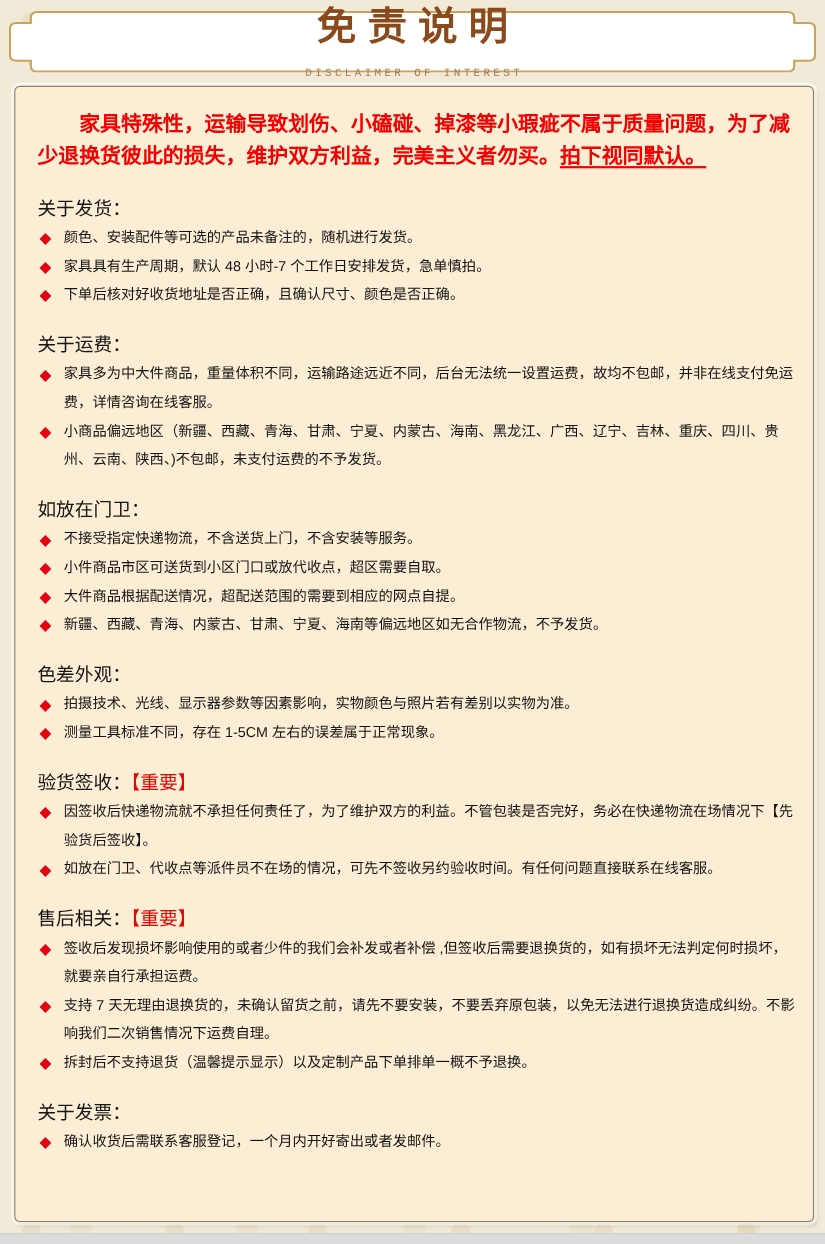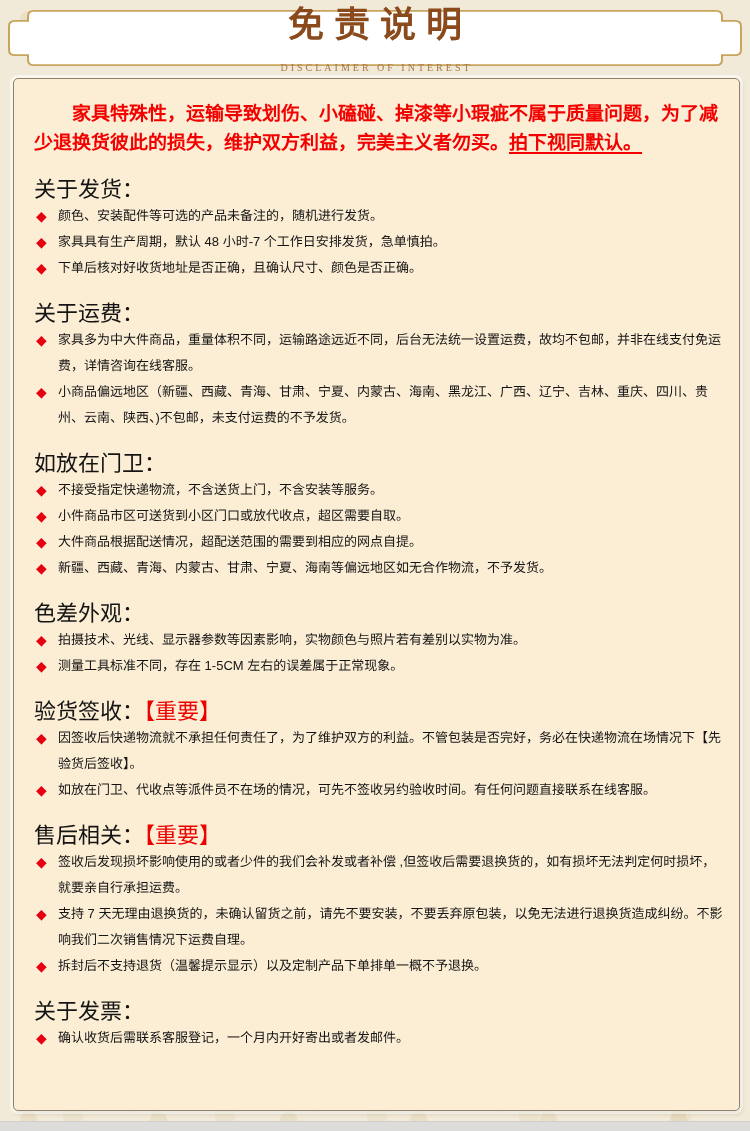--- a/index.html
+++ b/index.html
@@ -28,21 +28,21 @@
     position:absolute;left:0;top:0;width:100%;height:100%;
     display:flex;flex-direction:column;align-items:center;justify-content:center;
     padding-top:2px;box-sizing:border-box;
   }
   .title{
     font-family:"DejaVu Serif","Liberation Serif",serif;
     font-size:36px;line-height:38px;font-weight:600;
     color:#8a4a1c;letter-spacing:10px;text-indent:10px;
   }
   .subtitle{
-    font-family:Liberation Serif, serif;
+    font-family:Liberation Mono, monospace;
     font-size:10px;line-height:13px;color:#a9784a;letter-spacing:3px;text-indent:3px;
     margin-top:18px;
   }
   
   .panel{
     position:absolute;left:13px;top:78px;width:727px;height:1033px;
     box-sizing:border-box;
     background:#fceed5;
     border:1px solid #8f7f6b;
     border-radius:5px;
@@ -57,21 +57,21 @@
     color:#f30000;
     text-indent:2em;
   }
   .intro .u{
     text-decoration:underline;
     text-decoration-thickness:2px;
     text-underline-offset:3px;
   }
   .section{margin-top:20px;padding:0 4px 0 10px;}
   .heading{
-    margin:0;font-size:22px;line-height:26px;font-weight:normal;
+    margin:0;font-size:17px;line-height:26px;font-weight:normal;
     color:#141414;
   }
   .h-tag{color:#ed0000;}
   .item{display:flex;align-items:flex-start;}
   .diamond{
     flex:0 0 24px;
     color:#e60012;
     font-size:14px;line-height:26px;
     padding-left:2px;box-sizing:border-box;
   }

